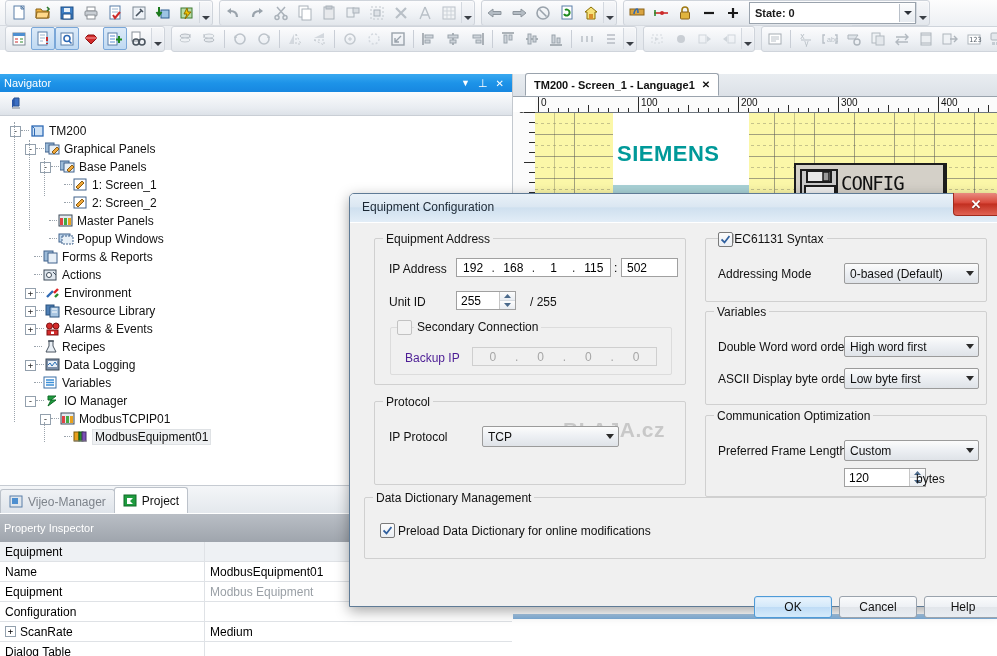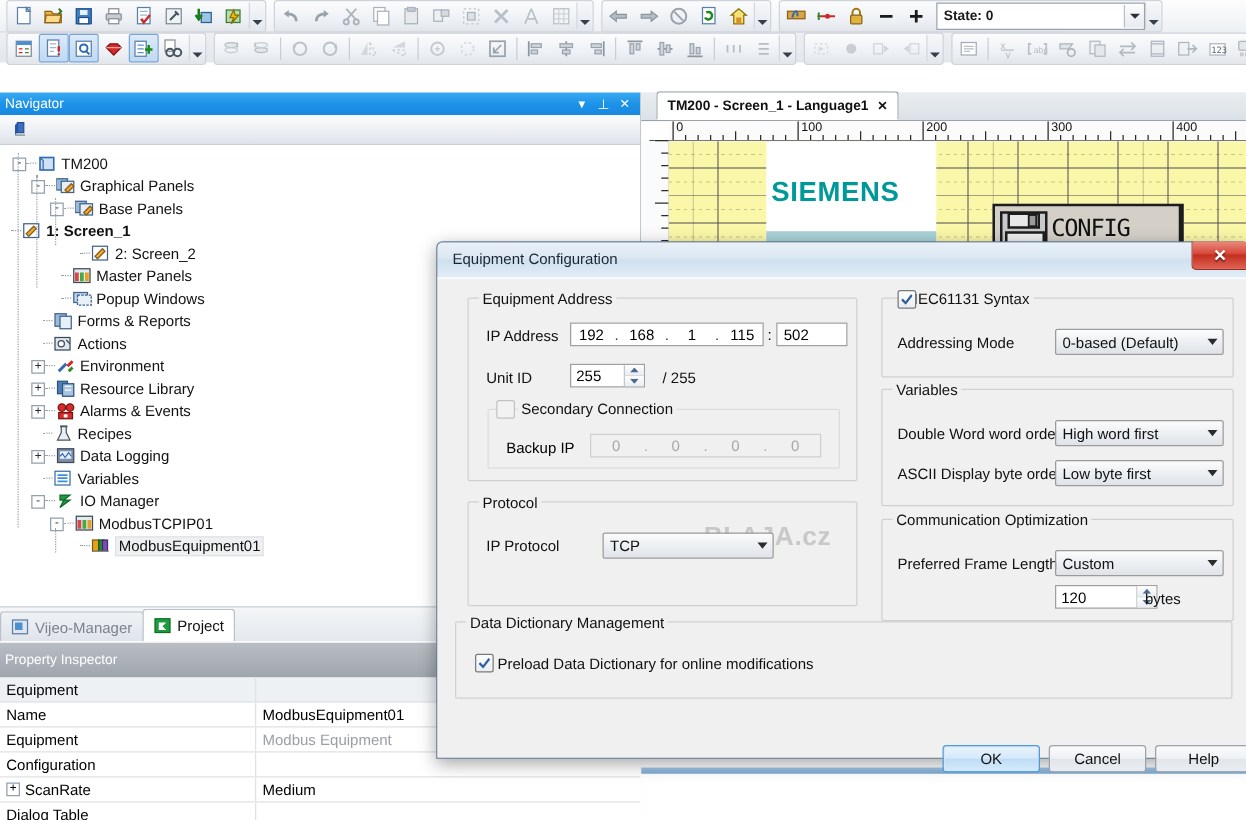--- a/index.html
+++ b/index.html
@@ -128,21 +128,21 @@
   .dlg-close{position:absolute;right:0;top:-1px;width:44px;height:22px;border-radius:0 4px 0 4px;
     background:linear-gradient(#e98b80,#d8483a 45%,#c22f20 50%,#e06354);
     border:1px solid #a02b1d;border-top:none;border-right:none;
     display:flex;align-items:center;justify-content:center;color:#fff;font-weight:bold;font-size:13px;
     text-shadow:0 1px 1px rgba(0,0,0,.5);}
   .dlg-body{position:absolute;left:0;top:28px;width:648px;height:383px;background:#f0f0f0;
     border-top:1px solid #fff;}
   .gbox{position:absolute;border:1px solid #d0d0d0;border-radius:2px;}
   .gbox > .cap{position:absolute;left:8px;top:-7px;background:#f0f0f0;padding:0 3px;font-size:12px;color:#111;}
   .fld-lbl{position:absolute;font-size:12px;color:#111;}
-  .fld-lbl.dis{color:#000000;}
+  .fld-lbl.dis{color:#4c1d95;}
   .txtin{position:absolute;background:#fff;border:1px solid #a0a0a0;box-sizing:border-box;
     font-size:12px;display:flex;align-items:center;}
   .txtin.dis{background:#f0f0f0;border-color:#cfcfcf;color:#a6a6a6;}
   .ipgrp{display:flex;align-items:center;width:100%;height:100%;}
   .ipgrp .oct{flex:1;text-align:center;}
   .ipgrp .dot{width:8px;text-align:center;color:#333;}
   .spin{position:absolute;display:flex;background:#fff;border:1px solid #a0a0a0;box-sizing:border-box;}
   .spin .v{flex:1;display:flex;align-items:center;padding-left:4px;font-size:12px;}
   .spin .btns{width:15px;display:flex;flex-direction:column;border-left:1px solid #c6c6c6;}
   .spin .btns div{flex:1;display:flex;align-items:center;justify-content:center;
@@ -678,21 +678,21 @@
         <span class="dash"></span>
         <span class="ticon">
           <svg width="16" height="14">
             <rect x="0" y="1" width="9" height="9" fill="#9dbbd8" stroke="#40628c"></rect>
             <rect x="4" y="3" width="10" height="9" fill="#e7eff7" stroke="#40628c"></rect>
             <path d="M7 10l5-5 2 2-5 5z" fill="#f0a83c" stroke="#8a5d12"></path>
           </svg>
         </span>
         <span class="tlabel">Base Panels</span>
       </div>
-      <div class="trow" style=" font-weight: bold;">
+      <div class="trow" style="padding-left: 55px;">
         <span class="togsp"></span>
         <span class="dash"></span>
         <span class="ticon">
           <svg width="15" height="14">
             <rect x="1" y="1" width="12" height="11" fill="#fff" stroke="#40628c"></rect>
             <path d="M3 9l6-6 2 2-6 6z" fill="#f0a83c" stroke="#8a5d12"></path>
           </svg>
         </span>
         <span class="tlabel">1: Screen_1</span>
       </div>

